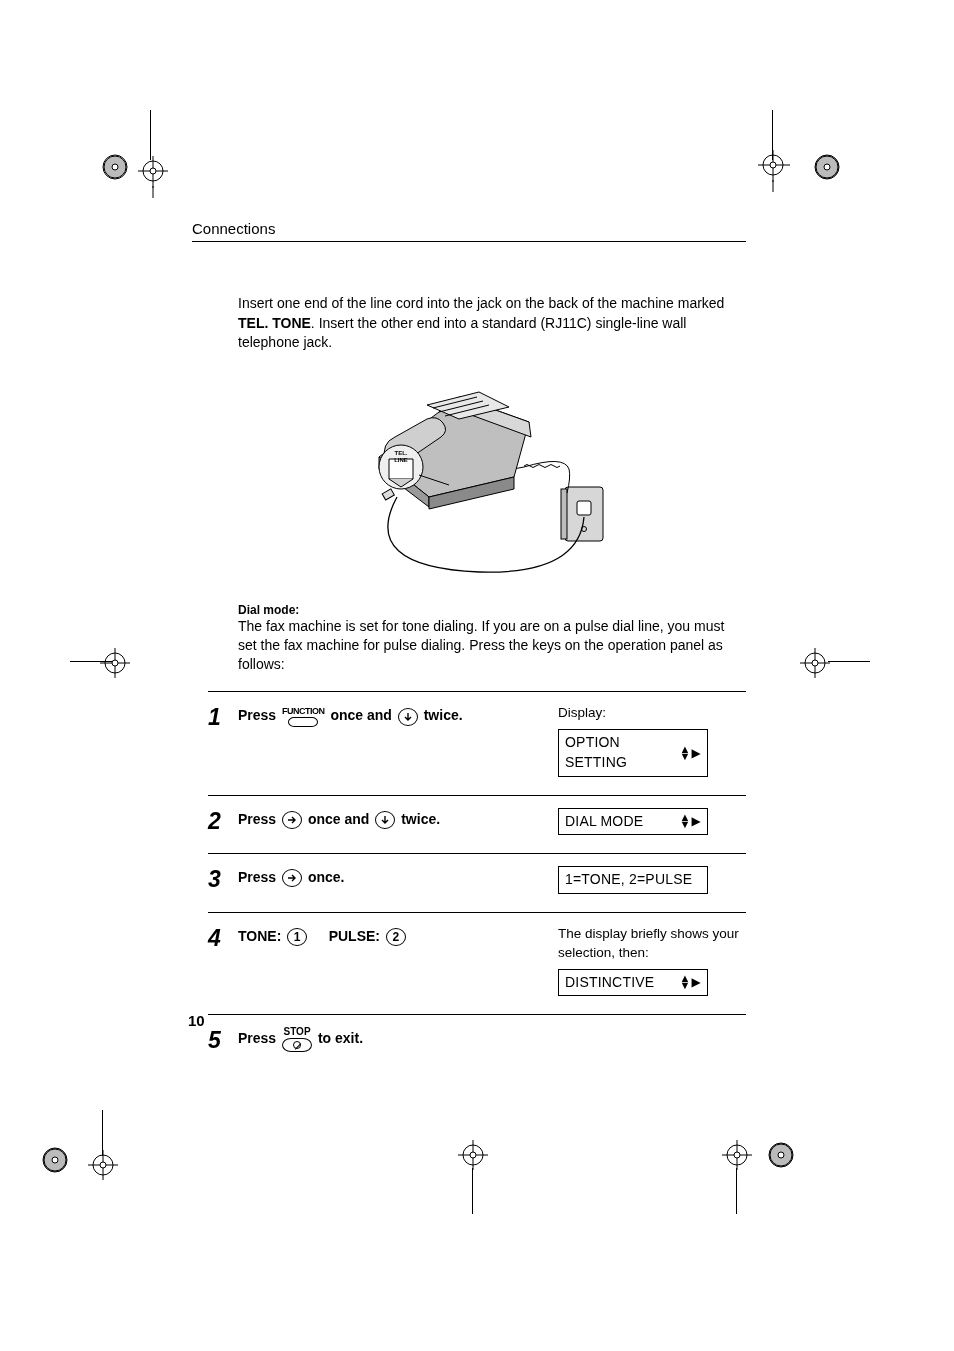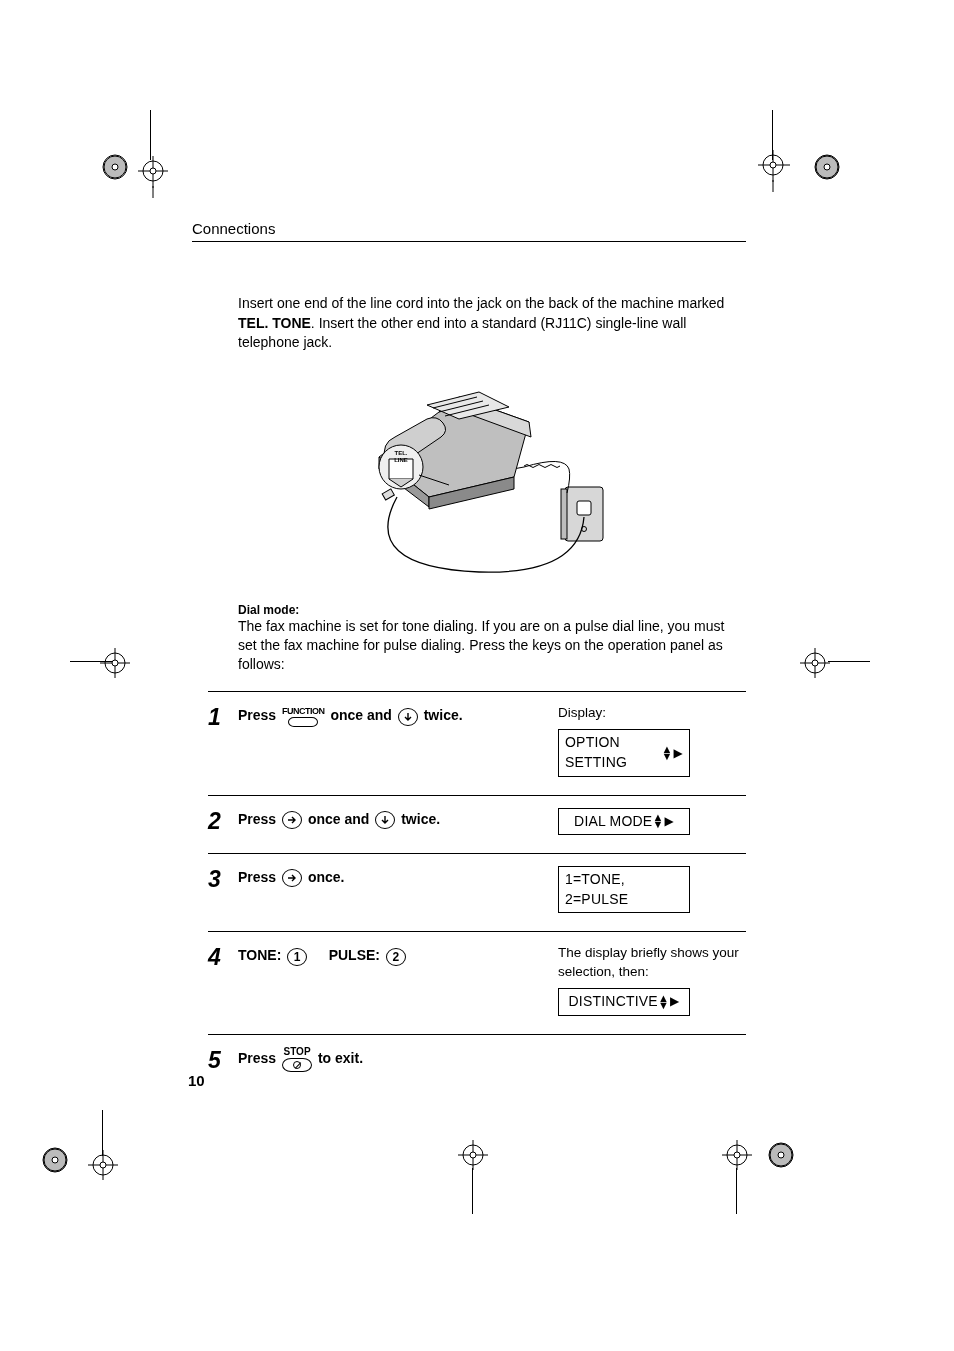--- a/index.html
+++ b/index.html
@@ -93,22 +93,22 @@
     font-size: 13.5px;
     line-height: 1.4;
   }
   .right-label { margin-bottom: 6px; }
   .lcd {
     border: 1.5px solid #000;
     padding: 3px 6px;
     font-size: 14px;
     display: inline-flex;
     align-items: center;
-    justify-content: center;
-    width: 132px;
+    justify-content: space-between;
+    width: 150px;
     letter-spacing: 0.2px;
   }
   .arrows { display: inline-flex; flex-direction: row; align-items: center; gap: 0; }
   .ud { display: inline-flex; flex-direction: column; line-height: 7px; font-size: 11px; }
   .ud + .r { margin-left: 1px; font-size: 12px; }
   .keycirc {
     display: inline-flex;
     align-items: center;
     justify-content: center;
     width: 20px;
@@ -153,21 +153,21 @@
     width: 8px; height: 8px; border: 1px solid #000; border-radius: 50%;
     position: relative;
   }
   .stopbtn .oval .inner::after {
     content: ""; position: absolute; width: 8px; height: 1px; background:#000;
     left: 0; top: 3.5px; transform: rotate(-45deg);
   }
   .page-num {
     position: absolute;
     left: 188px;
-    top: 1072px;
+    top: 1012px;
     font-weight: bold;
     font-size: 15px;
   }
 
   
   .reg {
     position: absolute;
     pointer-events: none;
   }
   .crosshair circle.outer { fill: none; stroke: #000; stroke-width: 1; }

